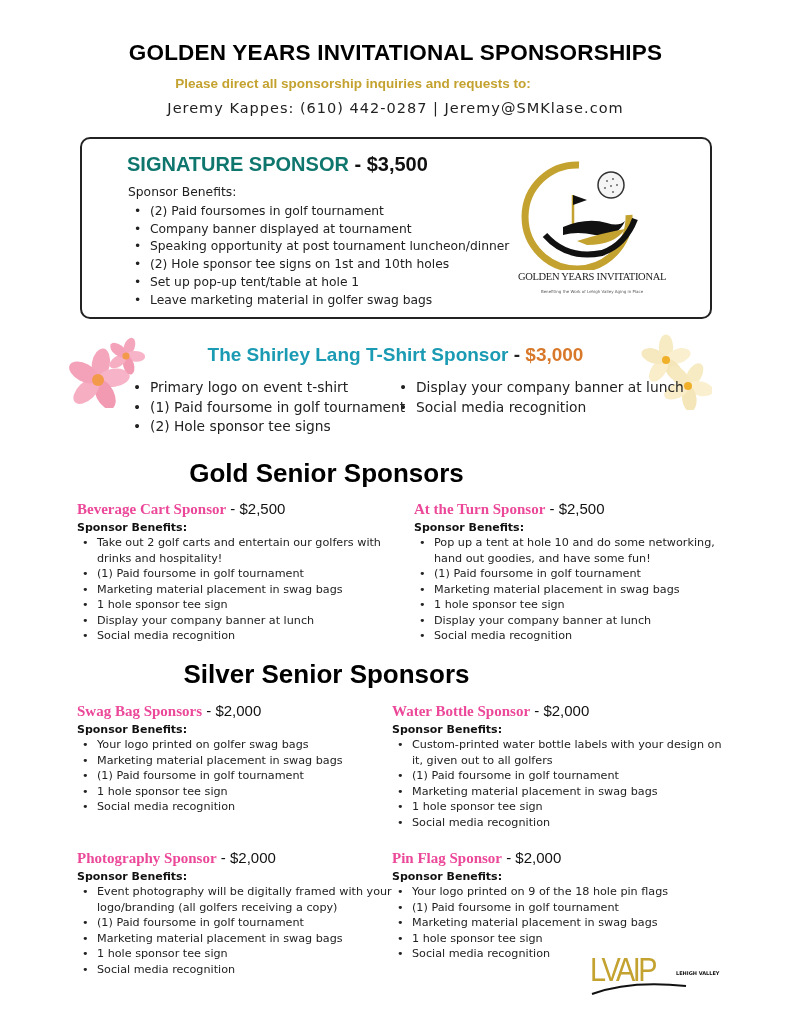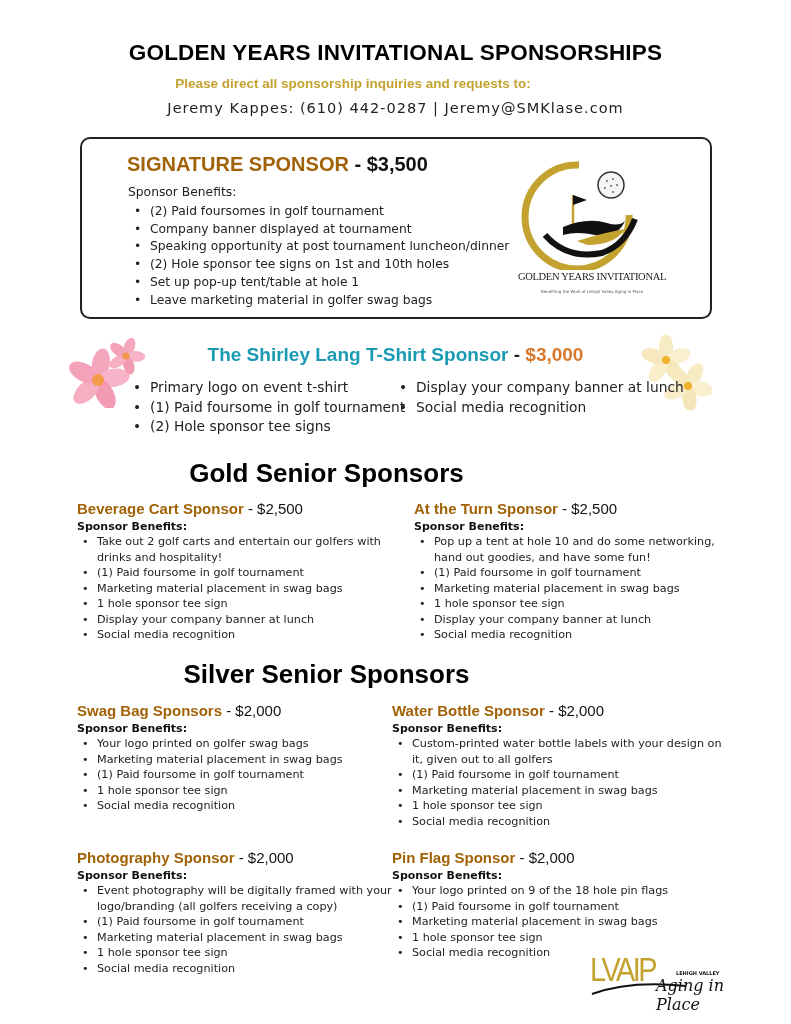--- a/index.html
+++ b/index.html
@@ -9,21 +9,21 @@
   .title { position: absolute; left: 0; top: 40px; width: 791px; text-align: center;
     font-family: "Liberation Sans", sans-serif; font-weight: bold; font-size: 22.5px; color: #000; letter-spacing: 0.2px; }
   .subtitle { position: absolute; left: 0; top: 76px; width: 706px; text-align: center;
     font-family: "Liberation Sans", sans-serif; font-weight: bold; font-size: 13.5px; color: #c4a22f; }
   .contact { position: absolute; left: 0; top: 100px; width: 791px; text-align: center;
     font-family: "DejaVu Sans", sans-serif; font-size: 14.5px; color: #222; letter-spacing: 1px; }
 
   .sig-box { position: absolute; left: 80px; top: 137px; width: 632px; height: 182px;
     border: 2px solid #222; border-radius: 10px; }
   .sig-title { position: absolute; left: 45px; top: 14px; font-family: "Liberation Sans", sans-serif; font-weight: bold; font-size: 20px; }
-  .sig-title .name { color: #a16207; }
+  .sig-title .name { color: #0f766e; }
   .sig-title .price { color: #111; }
   .sig-intro { position: absolute; left: 46px; top: 46px; font-size: 12.3px; color: #222; }
   .sig-list { position: absolute; left: 46px; top: 64px; list-style: none; }
   .sig-list li { font-size: 12.3px; line-height: 17.7px; color: #222; position: relative; padding-left: 22px; }
   .sig-list li::before { content: "•"; position: absolute; left: 6px; }
 
   .gyi-logo { position: absolute; left: 425px; top: 16px; width: 170px; height: 150px; }
   .gyi-name { position: absolute; left: 0; top: 116px; width: 170px; text-align: center;
     font-family: "Liberation Serif", serif; font-size: 10.5px; color: #222; letter-spacing: -0.3px; }
   .gyi-tag { position: absolute; left: 0; top: 134px; width: 170px; text-align: center; font-size: 4px; color: #555; }
@@ -38,21 +38,21 @@
   .tshirt-title .price { color: #d8782a; }
   .tshirt-col { position: absolute; top: 378px; list-style: none; }
   .tshirt-col li { font-size: 13.8px; line-height: 19.6px; color: #222; position: relative; padding-left: 20px; white-space: nowrap; }
   .tshirt-col li::before { content: "•"; position: absolute; left: 3px; }
 
   .section-head { position: absolute; left: 0; width: 653px; text-align: center;
     font-family: "Liberation Sans", sans-serif; font-weight: bold; font-size: 26px; color: #000; }
 
   .tier { position: absolute; width: 330px; }
   .tier-title { font-family: "Liberation Sans", sans-serif; font-size: 15px; white-space: nowrap; }
-  .tier-title .name { color: #a16207; font-weight: bold; }
+  .tier-title .name { color: #ec4899; font-weight: bold; font-family: Liberation Serif, serif; }
   .tier-title .price { color: #111; }
   .tier-sub { font-size: 11px; font-weight: bold; color: #111; margin-top: 3px; }
   .tier ul { list-style: none; margin-top: 1px; }
   .tier li { font-size: 11.2px; line-height: 15.5px; color: #222; position: relative; padding-left: 20px; }
   .tier li::before { content: "•"; position: absolute; left: 5px; }
 
   .lvaip { position: absolute; left: 590px; top: 952px; width: 170px; height: 55px; }
   .lvaip-big { position: absolute; left: 0; top: 0; font-family: "Liberation Sans Narrow", "Liberation Sans", sans-serif;
     font-size: 34px; color: #c4a22f; letter-spacing: -3px; transform: scaleX(0.85); transform-origin: left; line-height: 34px; }
   .lvaip-small { position: absolute; left: 86px; top: 18px; font-size: 5px; color: #111; font-weight: bold; }
@@ -226,14 +226,13 @@
     <li>Social media recognition</li>
   </ul>
 </div>
 
 <div class="lvaip">
   <div class="lvaip-big">LVAIP</div>
   <svg style="position:absolute;left:0;top:26px;" width="100" height="20" viewBox="0 0 100 20">
     <path d="M 2 16 Q 40 2 96 8" fill="none" stroke="#111" stroke-width="2"></path>
   </svg>
   <div class="lvaip-small">LEHIGH VALLEY</div>
-  <div class="lvaip-script">Aging in Place</div>
 </div>
 
 </body></html>

